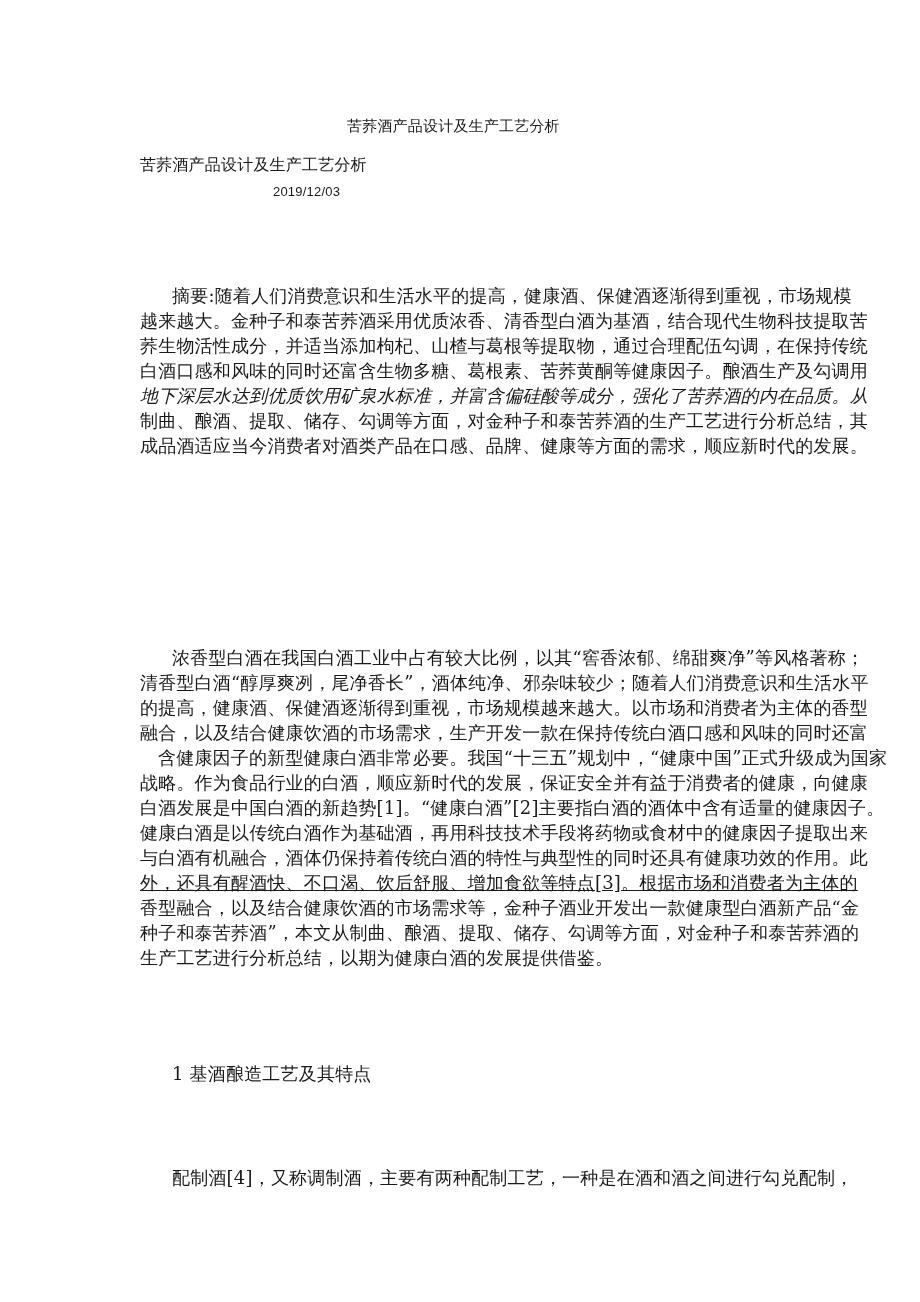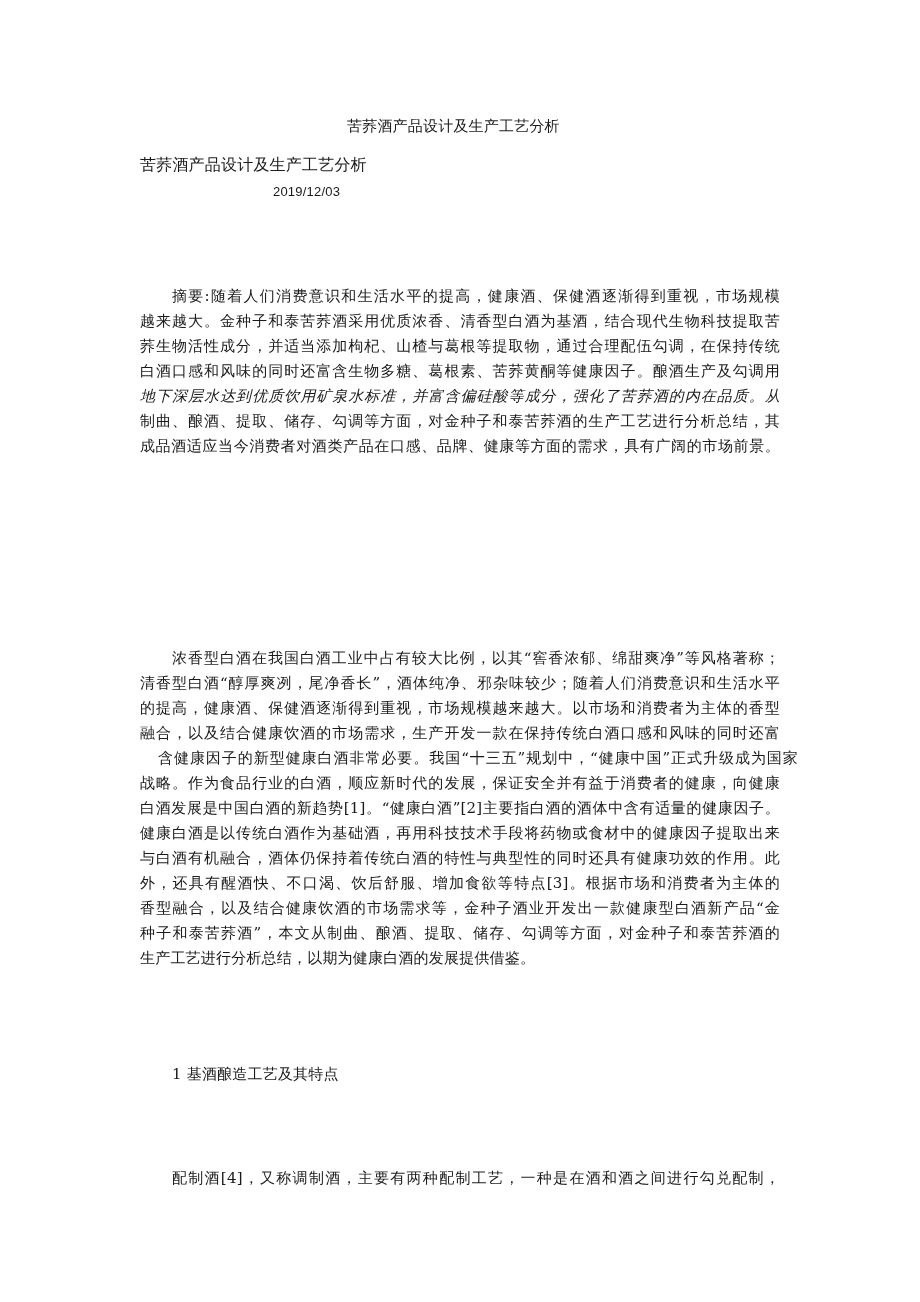--- a/index.html
+++ b/index.html
@@ -1,19 +1,19 @@
 <!DOCTYPE html>
 <html><head>
 <meta charset="utf-8">
 <style>
   html, body { margin: 0; padding: 0; background: #ffffff; }
   body { width: 920px; height: 1302px; position: relative; overflow: hidden;
          font-family: "DejaVu Serif", "Liberation Serif", serif; color: #1a1a1a; }
   .page { position: absolute; left: 0; top: 0; width: 732px; height: 1302px; background: #fff; }
-  .line { position: absolute; white-space: nowrap; font-size: 15px; line-height: 20px; letter-spacing: 0.2px; }
+  .line { position: absolute; white-space: nowrap; font-size: 18px; line-height: 20px; letter-spacing: 0.2px; }
   .title { font-size: 15px; }
   .subtitle { font-size: 16px; }
   .date { font-family: "Liberation Sans", "DejaVu Sans", sans-serif; font-size: 13px; }
   .just { text-align: justify; text-align-last: justify; width: 640px; }
 </style>
 </head>
 <body>
 
 <div class="page">
 
@@ -22,35 +22,35 @@
   <div class="line subtitle" style="left:140px; top:155px;">苦荞酒产品设计及生产工艺分析</div>
   <div class="line date" style="left:273px; top:182px;">2019/12/03</div>
 
   <div>
     <div class="line just" style="left:172px; top:286px; width:608px;">摘要:随着人们消费意识和生活水平的提高，健康酒、保健酒逐渐得到重视，市场规模</div>
     <div class="line just" style="left:140px; top:311px;">越来越大。金种子和泰苦荞酒采用优质浓香、清香型白酒为基酒，结合现代生物科技提取苦</div>
     <div class="line just" style="left:140px; top:336px;">荞生物活性成分，并适当添加枸杞、山楂与葛根等提取物，通过合理配伍勾调，在保持传统</div>
     <div class="line just" style="left:140px; top:361px;">白酒口感和风味的同时还富含生物多糖、葛根素、苦荞黄酮等健康因子。酿酒生产及勾调用</div>
     <div class="line just" style="left:140px; top:386px;font-style:italic;">地下深层水达到优质饮用矿泉水标准，并富含偏硅酸等成分，强化了苦荞酒的内在品质。从</div>
     <div class="line just" style="left:140px; top:411px;">制曲、酿酒、提取、储存、勾调等方面，对金种子和泰苦荞酒的生产工艺进行分析总结，其</div>
-    <div class="line just" style="left:140px; top:436px;">成品酒适应当今消费者对酒类产品在口感、品牌、健康等方面的需求，具有广阔的市场前景。</div>
+    <div class="line just" style="left:140px; top:436px;">成品酒适应当今消费者对酒类产品在口感、品牌、健康等方面的需求，顺应新时代的发展。</div>
   </div>
 
 
   <div>
     <div class="line just" style="left:172px; top:648px; width:608px;">浓香型白酒在我国白酒工业中占有较大比例，以其“窖香浓郁、绵甜爽净”等风格著称；</div>
     <div class="line just" style="left:140px; top:673px;">清香型白酒“醇厚爽冽，尾净香长”，酒体纯净、邪杂味较少；随着人们消费意识和生活水平</div>
     <div class="line just" style="left:140px; top:698px;">的提高，健康酒、保健酒逐渐得到重视，市场规模越来越大。以市场和消费者为主体的香型</div>
     <div class="line just" style="left:140px; top:723px;">融合，以及结合健康饮酒的市场需求，生产开发一款在保持传统白酒口感和风味的同时还富</div>
     <div class="line just" style="left:140px; top:748px;margin-left:18px;">含健康因子的新型健康白酒非常必要。我国“十三五”规划中，“健康中国”正式升级成为国家</div>
     <div class="line just" style="left:140px; top:773px;">战略。作为食品行业的白酒，顺应新时代的发展，保证安全并有益于消费者的健康，向健康</div>
     <div class="line just" style="left:140px; top:798px;">白酒发展是中国白酒的新趋势[1]。“健康白酒”[2]主要指白酒的酒体中含有适量的健康因子。</div>
     <div class="line just" style="left:140px; top:823px;">健康白酒是以传统白酒作为基础酒，再用科技技术手段将药物或食材中的健康因子提取出来</div>
     <div class="line just" style="left:140px; top:848px;">与白酒有机融合，酒体仍保持着传统白酒的特性与典型性的同时还具有健康功效的作用。此</div>
-    <div class="line just" style="left:140px; top:873px;">外，还具有醒酒快、不口渴、饮后舒服、增加食欲等特点[3]。根据市场和消费者为主体的</div>
+    <div class="line just" style="left:140px; top:873px;text-decoration:underline;">外，还具有醒酒快、不口渴、饮后舒服、增加食欲等特点[3]。根据市场和消费者为主体的</div>
     <div class="line just" style="left:140px; top:898px;">香型融合，以及结合健康饮酒的市场需求等，金种子酒业开发出一款健康型白酒新产品“金</div>
     <div class="line just" style="left:140px; top:923px;">种子和泰苦荞酒”，本文从制曲、酿酒、提取、储存、勾调等方面，对金种子和泰苦荞酒的</div>
     <div class="line" style="left:140px; top:948px;">生产工艺进行分析总结，以期为健康白酒的发展提供借鉴。</div>
   </div>
 
   <div class="line" style="left:172px; top:1064px;">1 基酒酿造工艺及其特点</div>
 
   <div class="line just" style="left:172px; top:1168px; width:608px;">配制酒[4]，又称调制酒，主要有两种配制工艺，一种是在酒和酒之间进行勾兑配制，</div>
 
 </div>

